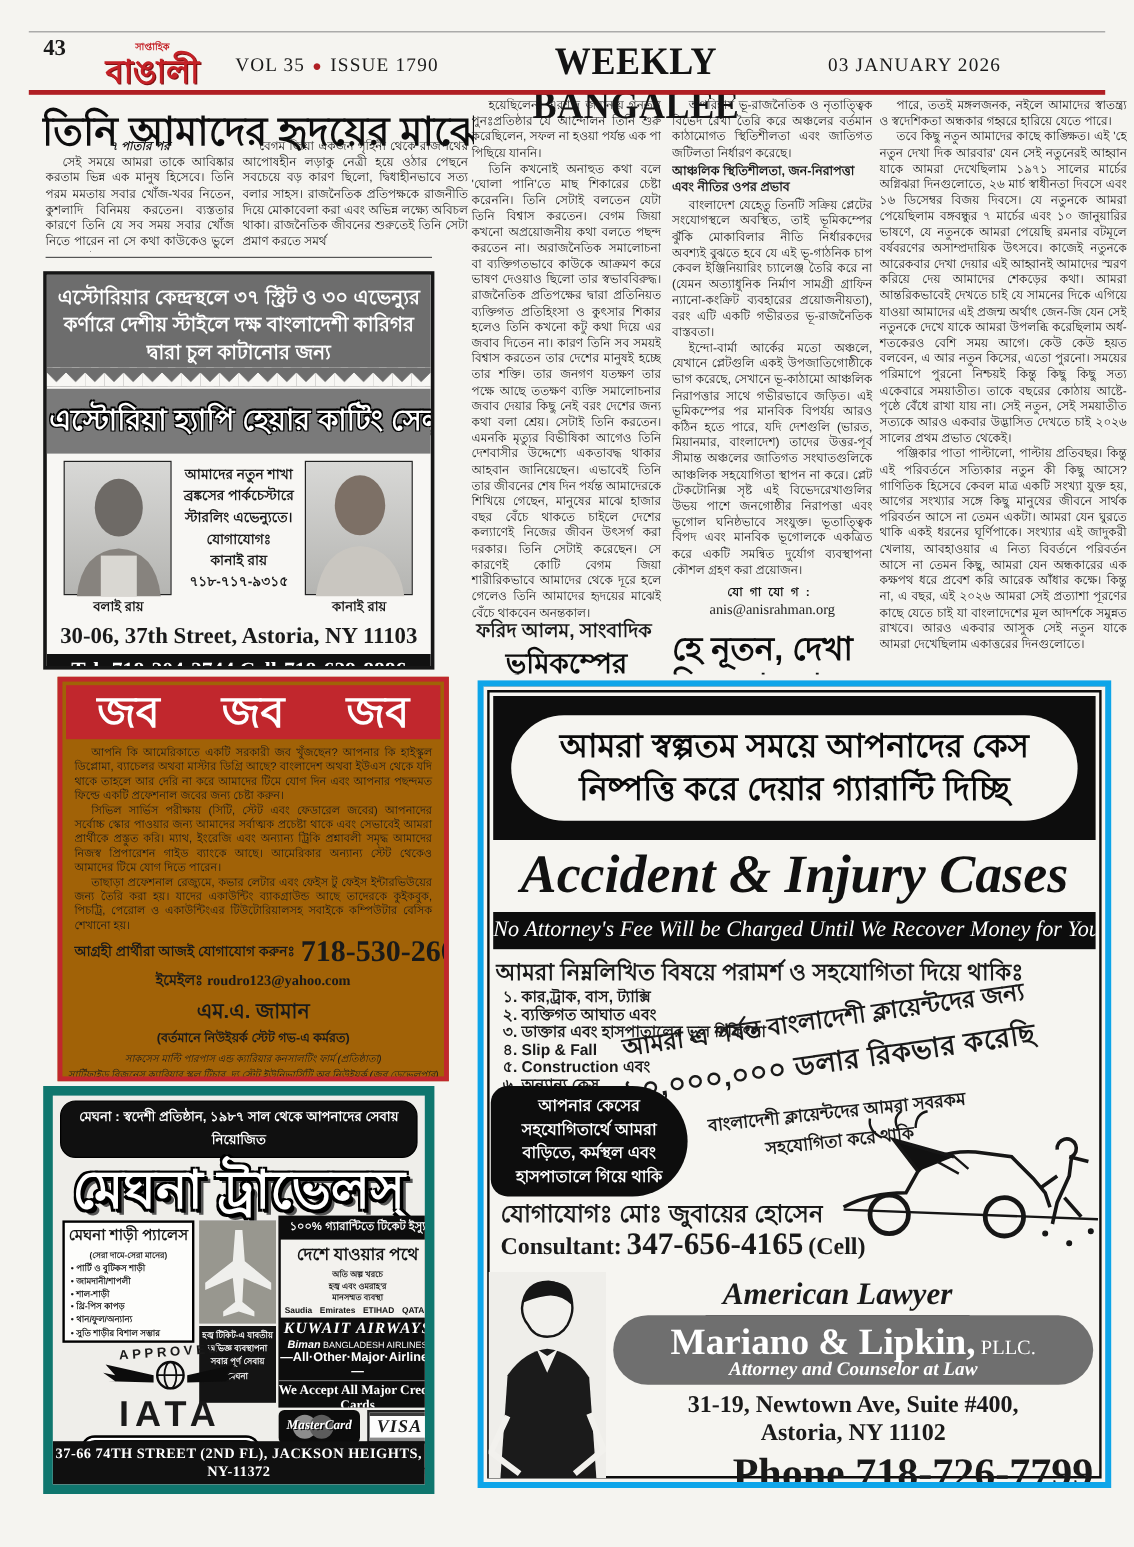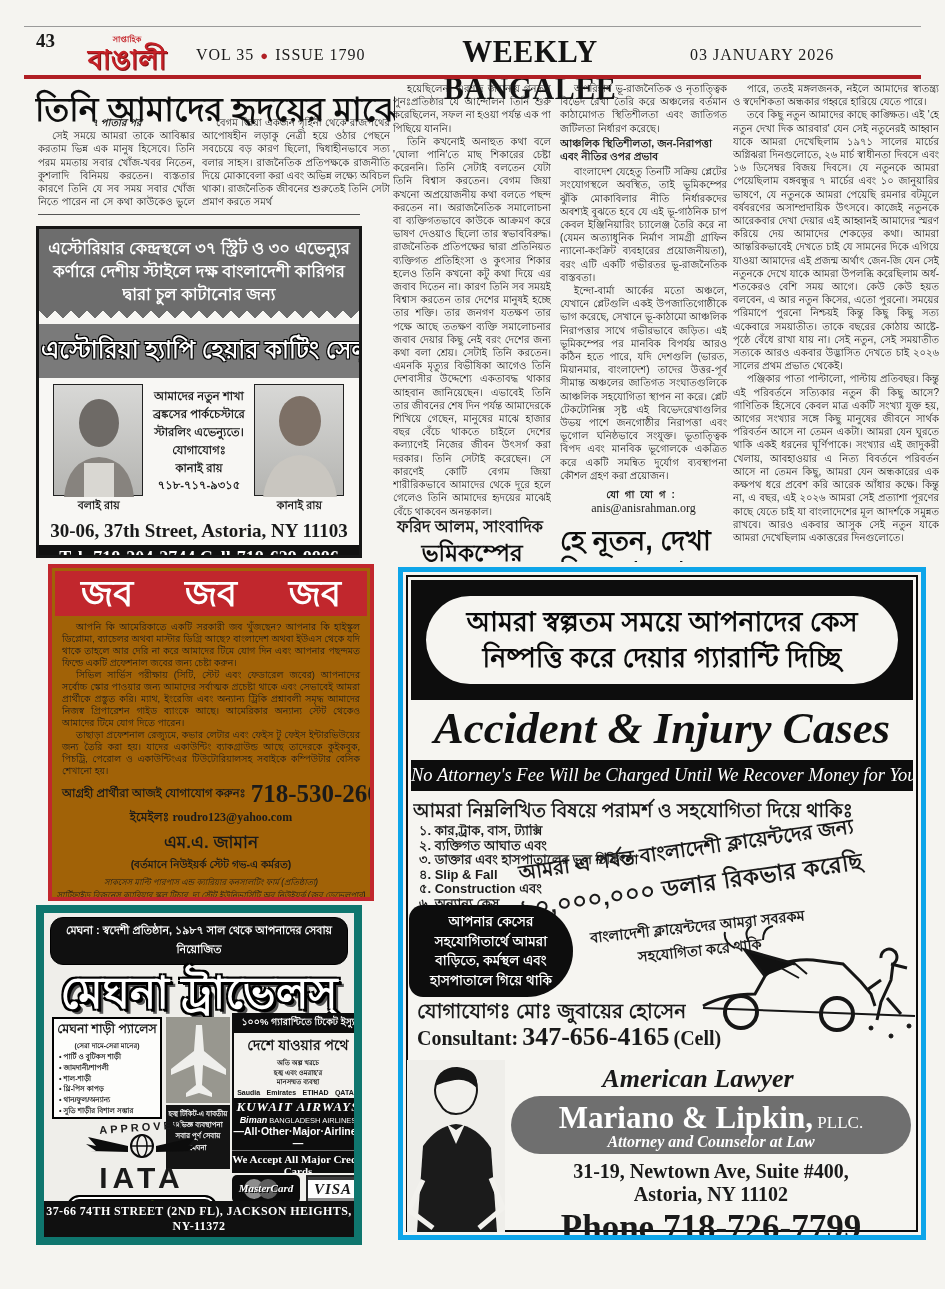--- a/index.html
+++ b/index.html
@@ -118,21 +118,21 @@
   .acc-person { left:14px; top:424px; font-weight:bold; font-size:20px; white-space:nowrap; }
   .acc-consult { left:14px; top:450px; white-space:nowrap; font-family:"Liberation Serif", serif; }
   .acc-consult .cl { font-weight:bold; font-size:20px; } .acc-consult .cn { font-weight:bold; font-size:26px; } .acc-consult .cc { font-weight:bold; font-size:20px; }
   .acc-portrait { left:4px; top:488px; width:98px; height:172px; }
   .acc-lawyer { left:150px; top:492px; width:290px; text-align:center; font:italic bold 26px "Liberation Serif", serif; }
   .acc-lawyer .ul { display:inline-block; border-bottom:2px solid #222; padding:0 14px 2px; }
   .acc-firm { left:108px; top:524px; width:400px; height:58px; background:#6f6f6f; border-radius:29px; text-align:center; color:#fff; padding-top:4px; }
   .acc-firm .fn { font:bold 31px "Liberation Serif", serif; } .acc-firm .fs { font:17px "Liberation Serif", serif; }
   .acc-firm .tg { font:italic bold 16px "Liberation Serif", serif; margin-top:-3px; }
   .acc-addr { left:108px; top:588px; width:400px; text-align:center; font:bold 20px "Liberation Serif", serif; line-height:23px; }
-  .acc-phone { left:108px; top:636px; width:400px; text-align:center; font:bold 35px "Liberation Serif", serif; white-space:nowrap;text-decoration:underline; }
+  .acc-phone { left:108px; top:636px; width:400px; text-align:right; font:bold 35px "Liberation Serif", serif; white-space:nowrap;text-decoration:underline; }
 </style>
 </head>
 <body>
 
 <div class="page">
 
   <div class="abs top-hairline"></div>
   <div class="abs pageno">43</div>
   <div class="abs logo">
     <div class="logo-top">সাপ্তাহিক</div>

